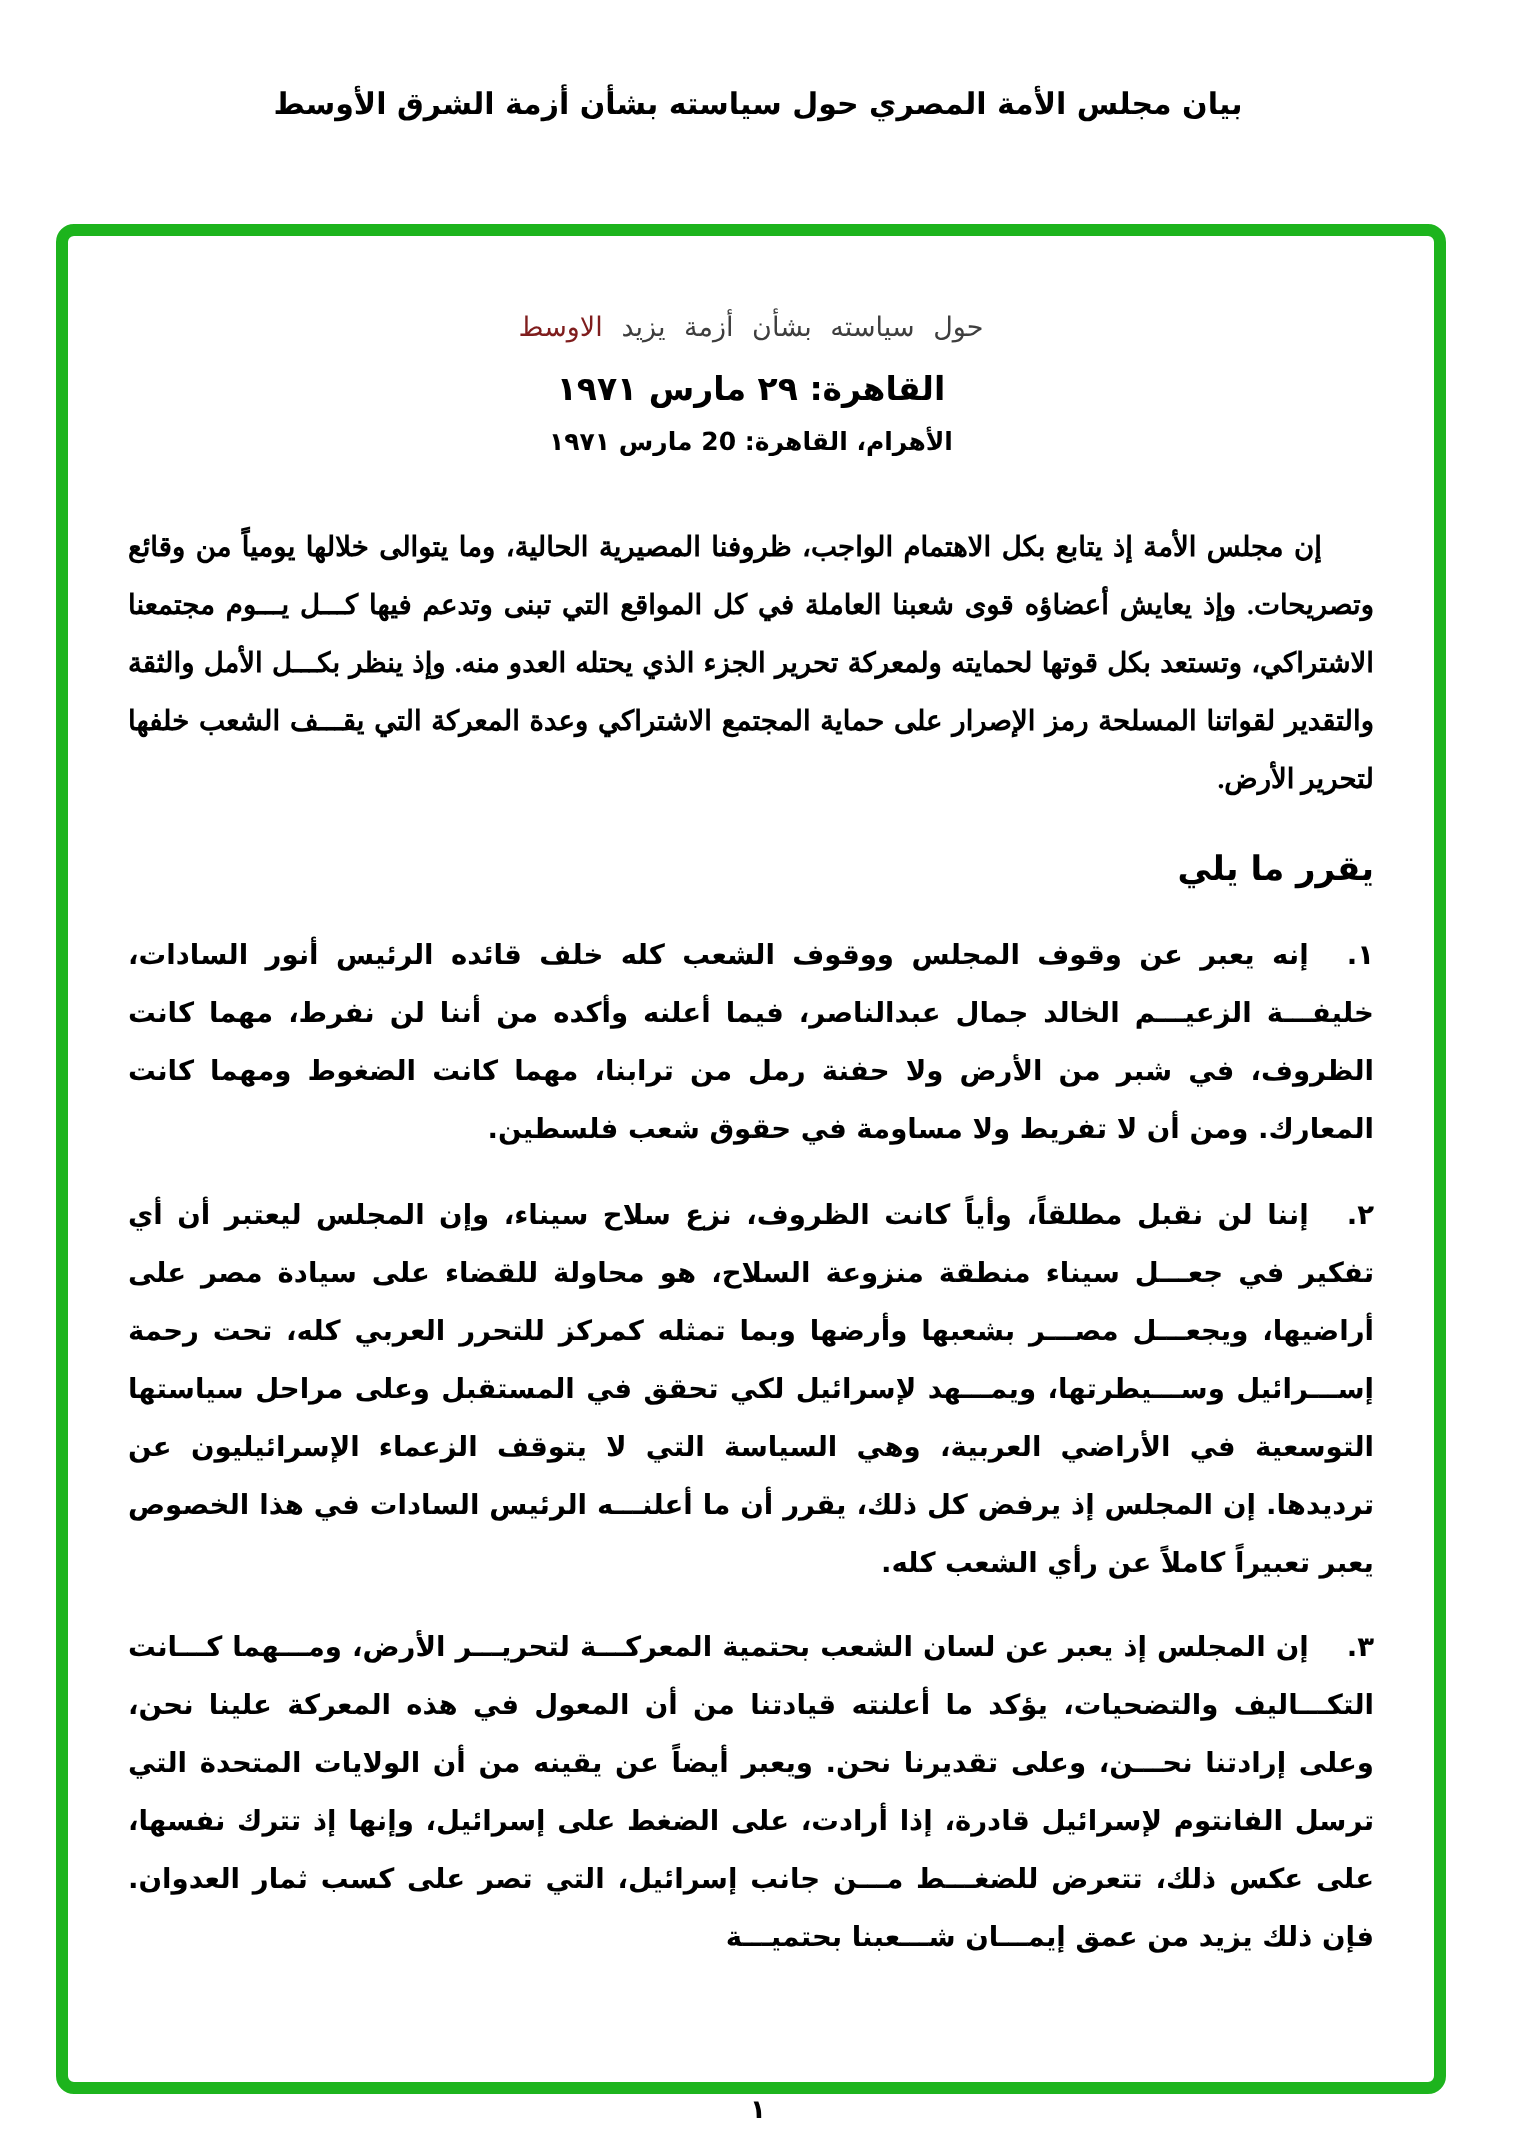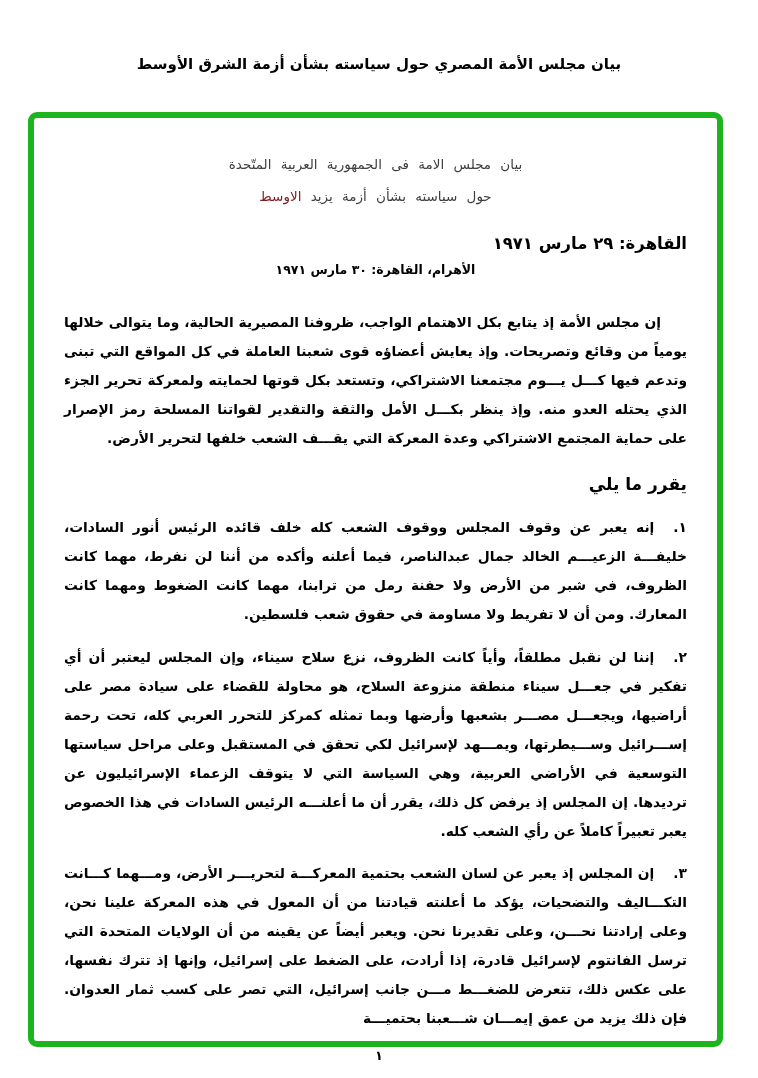--- a/index.html
+++ b/index.html
@@ -6,21 +6,21 @@
   .page{
     position:relative;
     width:758px;height:1078px;
     background:#ffffff;
     font-family:"DejaVu Sans",sans-serif;
     color:#000;
     overflow:hidden;
   }
   .doc-title{
     margin:0;
-    padding-top:55px;
+    padding-top:43px;
     text-align:center;
     font-size:15px;
     font-weight:bold;
     direction:rtl;
   }
   .green-box{
     position:absolute;
     left:28px;top:112px;
     width:683px;height:923px;
     border:6px solid #1db41d;
@@ -35,40 +35,41 @@
   .tw-heading{
     text-align:center;
     color:#3e3e3e;
     font-weight:400;
     font-size:13.5px;
     line-height:32px;
     word-spacing:5px;
   }
   .tw-bold{font-weight:normal;color:#7f1d1d;}
   .dateline{
-    text-align:right;
+    text-align:center;
     font-weight:bold;
     font-size:16.5px;
-    margin-top:22px;
+    margin-top:5px;
   }
   .sourceline{
     text-align:center;
     font-weight:bold;
     font-size:12.5px;
     margin-top:9px;
   }
   .body-text{
     font-weight:bold;
     font-size:13.8px;
     line-height:29px;
     text-align:justify;
   }
   .intro{
     margin-top:31px;
     text-indent:26px;
+    font-family:Liberation Serif, serif;
   }
   .lead{
     margin-top:17px;
     text-align:right;
     font-weight:bold;
     font-size:17px;
     line-height:29px;
   }
   .item{
   }
@@ -93,27 +94,26 @@
 <body>
 
 <div class="page">
 
   <h1 class="doc-title">بيان مجلس الأمة المصري حول سياسته بشأن أزمة الشرق الأوسط</h1>
 
   <div class="green-box">
     <div class="box-inner">
 
       <div class="tw-heading">
-        <div>بيان مجلس الامة فى الجمهورية العربية المتّحدة</div>
         <div><span>حول سياسته بشأن أزمة يزيد</span> <span class="tw-bold">الاوسط</span></div>
       </div>
 
       <div class="dateline">القاهرة: ٢٩ مارس ١٩٧١</div>
 
-      <div class="sourceline">الأهرام، القاهرة: ٣٠ مارس ١٩٧١</div>
+      <div class="sourceline">الأهرام، القاهرة: 20 مارس ١٩٧١</div>
 
       <p class="body-text intro">إن مجلس الأمة إذ يتابع بكل الاهتمام الواجب، ظروفنا المصيرية الحالية، وما يتوالى خلالها يومياً من وقائع وتصريحات. وإذ يعايش أعضاؤه قوى شعبنا العاملة في كل المواقع التي تبنى وتدعم فيها كـــل يـــوم مجتمعنا الاشتراكي، وتستعد بكل قوتها لحمايته ولمعركة تحرير الجزء الذي يحتله العدو منه. وإذ ينظر بكـــل الأمل والثقة والتقدير لقواتنا المسلحة رمز الإصرار على حماية المجتمع الاشتراكي وعدة المعركة التي يقـــف الشعب خلفها لتحرير الأرض.</p>
 
       <div class="lead">يقرر ما يلي</div>
 
       <p class="body-text item"><span class="item-number">١.</span><span class="num-gap"></span><span>إنه يعبر عن وقوف المجلس ووقوف الشعب كله خلف قائده الرئيس أنور السادات، خليفـــة الزعيـــم الخالد جمال عبدالناصر، فيما أعلنه وأكده من أننا لن نفرط، مهما كانت الظروف، في شبر من الأرض ولا حفنة رمل من ترابنا، مهما كانت الضغوط ومهما كانت المعارك. ومن أن لا تفريط ولا مساومة في حقوق شعب فلسطين.</span></p>
 
       <p class="body-text item"><span class="item-number">٢.</span><span class="num-gap"></span><span>إننا لن نقبل مطلقاً، وأياً كانت الظروف، نزع سلاح سيناء، وإن المجلس ليعتبر أن أي تفكير في جعـــل سيناء منطقة منزوعة السلاح، هو محاولة للقضاء على سيادة مصر على أراضيها، ويجعـــل مصـــر بشعبها وأرضها وبما تمثله كمركز للتحرر العربي كله، تحت رحمة إســـرائيل وســـيطرتها، ويمـــهد لإسرائيل لكي تحقق في المستقبل وعلى مراحل سياستها التوسعية في الأراضي العربية، وهي السياسة التي لا يتوقف الزعماء الإسرائيليون عن ترديدها. إن المجلس إذ يرفض كل ذلك، يقرر أن ما أعلنـــه الرئيس السادات في هذا الخصوص يعبر تعبيراً كاملاً عن رأي الشعب كله.</span></p>
 
       <p class="body-text item"><span class="item-number">٣.</span><span class="num-gap"></span><span>إن المجلس إذ يعبر عن لسان الشعب بحتمية المعركـــة لتحريـــر الأرض، ومـــهما كـــانت التكـــاليف والتضحيات، يؤكد ما أعلنته قيادتنا من أن المعول في هذه المعركة علينا نحن، وعلى إرادتنا نحـــن، وعلى تقديرنا نحن. ويعبر أيضاً عن يقينه من أن الولايات المتحدة التي ترسل الفانتوم لإسرائيل قادرة، إذا أرادت، على الضغط على إسرائيل، وإنها إذ تترك نفسها، على عكس ذلك، تتعرض للضغـــط مـــن جانب إسرائيل، التي تصر على كسب ثمار العدوان. فإن ذلك يزيد من عمق إيمـــان شـــعبنا بحتميـــة</span></p>

